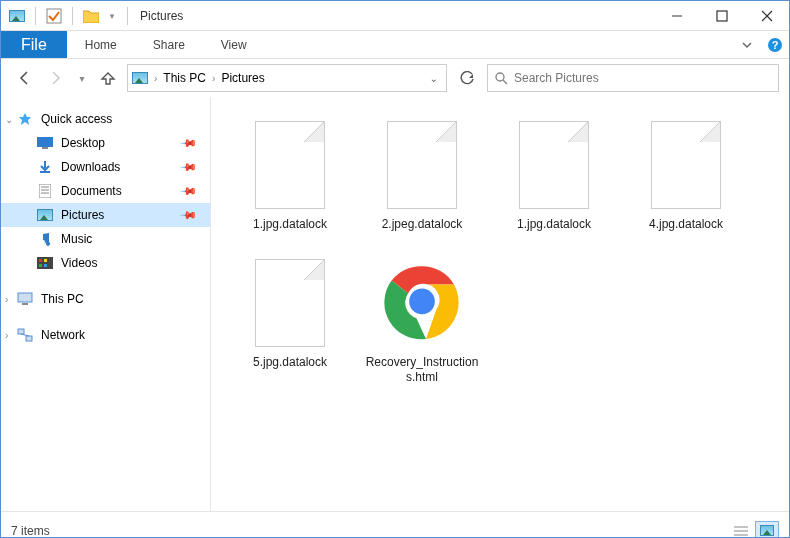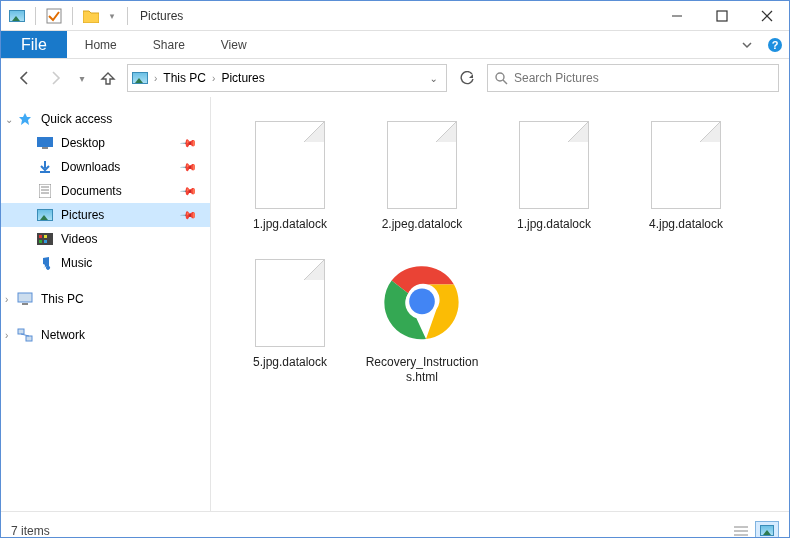--- a/index.html
+++ b/index.html
@@ -215,37 +215,37 @@
     </div>
     <div class="tree-item child selected">
       <span class="icon-16">
           <span class="pic-icon"></span>
         </span>
       <span>Pictures</span>
       <span class="pin">📌</span>
     </div>
     <div class="tree-item child">
       <span class="icon-16">
+          <svg width="12" height="14">
+            <path d="M4 12 A2 2 0 1 0 4 8 L4 2 L10 1 L10 10 A2 2 0 1 1 8 10" fill="#2e7bcf"></path>
+          </svg>
+        </span>
+      <span>Music</span>
+    </div>
+    <div class="tree-item child">
+      <span class="icon-16">
           <svg width="16" height="12">
             <rect width="16" height="12" fill="#444"></rect>
             <rect x="2" y="2" width="3" height="3" fill="#d33"></rect>
             <rect x="2" y="7" width="3" height="3" fill="#3a3"></rect>
             <rect x="7" y="2" width="3" height="3" fill="#dd3"></rect>
             <rect x="7" y="7" width="3" height="3" fill="#39d"></rect>
           </svg>
         </span>
       <span>Videos</span>
-    </div>
-    <div class="tree-item child">
-      <span class="icon-16">
-          <svg width="12" height="14">
-            <path d="M4 12 A2 2 0 1 0 4 8 L4 2 L10 1 L10 10 A2 2 0 1 1 8 10" fill="#2e7bcf"></path>
-          </svg>
-        </span>
-      <span>Music</span>
     </div>
     <div class="tree-gap"></div>
     <div class="tree-item parent">
       <span class="tree-expand">›</span>
       <span class="icon-16">
           <svg width="16" height="14">
             <rect x="1" y="1" width="14" height="9" fill="#cde" stroke="#5a8fd6"></rect>
             <rect x="5" y="11" width="6" height="2" fill="#888"></rect>
           </svg>
         </span>

